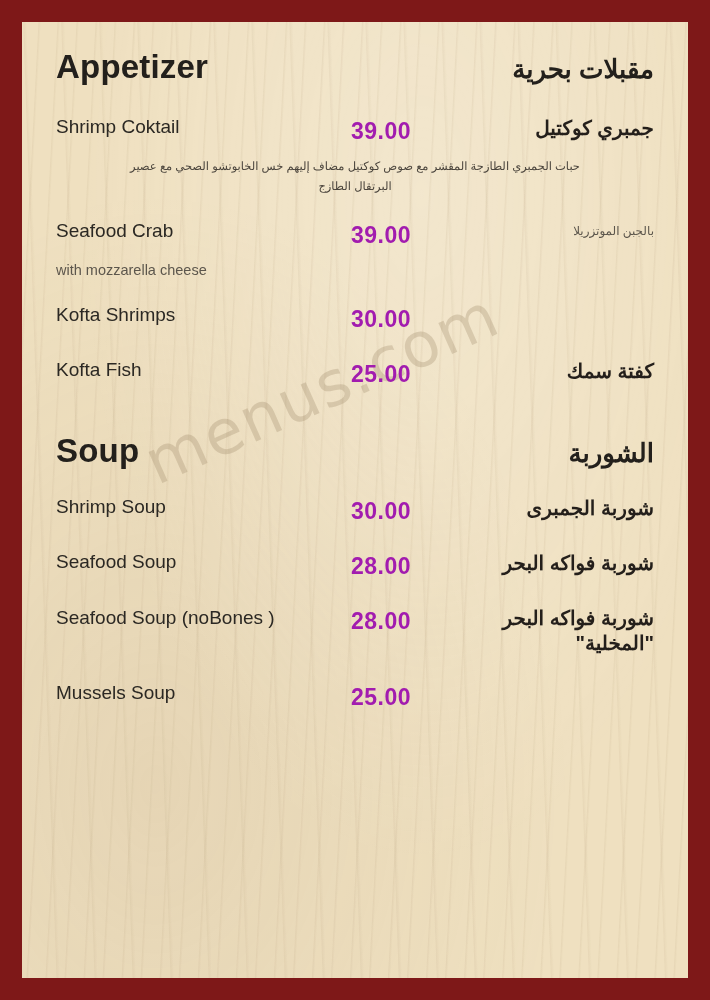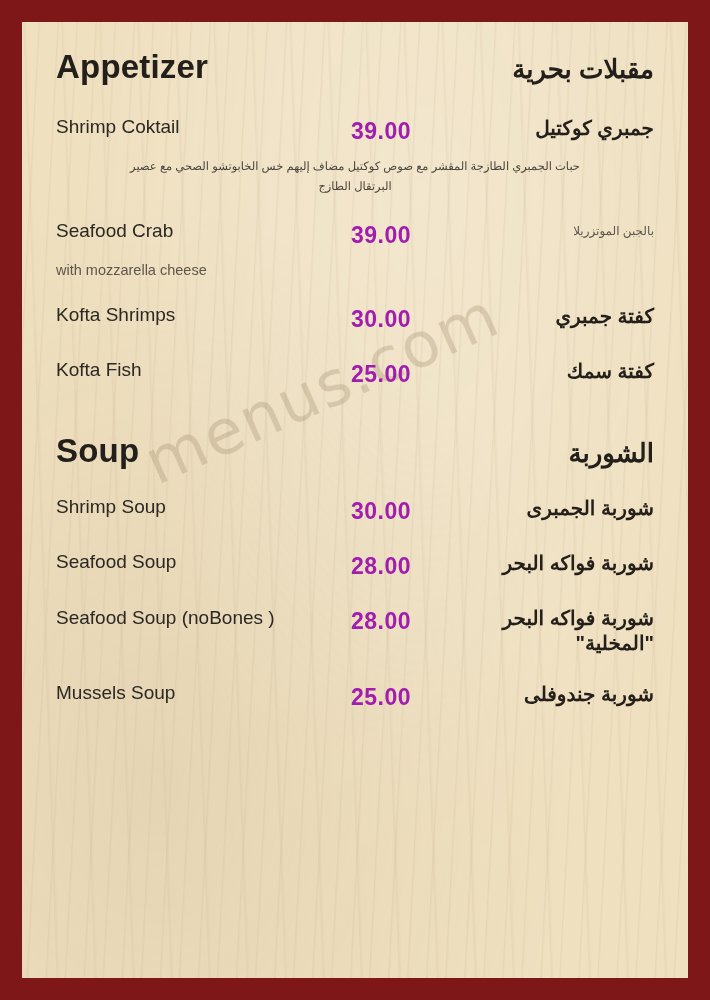--- a/index.html
+++ b/index.html
@@ -183,23 +183,20 @@
         </div>
       </div>
 
       <div class="row">
         <div class="col-en">
           <div class="name-en">Kofta Shrimps</div>
         </div>
         <div class="col-price">
           <div class="price">30.00</div>
         </div>
-        <div class="col-ar">
-          <div class="name-ar">كفتة جمبري</div>
-        </div>
       </div>
 
       <div class="row">
         <div class="col-en">
           <div class="name-en">Kofta Fish</div>
         </div>
         <div class="col-price">
           <div class="price">25.00</div>
         </div>
         <div class="col-ar">
@@ -248,20 +245,17 @@
         </div>
       </div>
 
       <div class="row">
         <div class="col-en">
           <div class="name-en">Mussels Soup</div>
         </div>
         <div class="col-price">
           <div class="price">25.00</div>
         </div>
-        <div class="col-ar">
-          <div class="name-ar">شوربة جندوفلى</div>
-        </div>
       </div>
 
     </div>
   </div>
 </div>
 
 </body></html>

